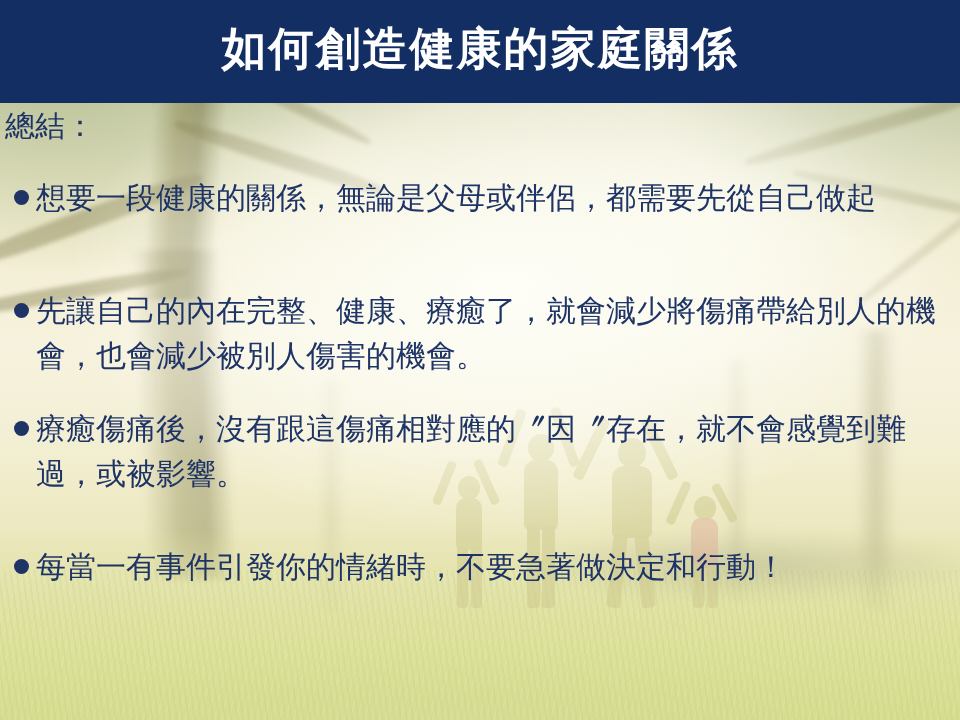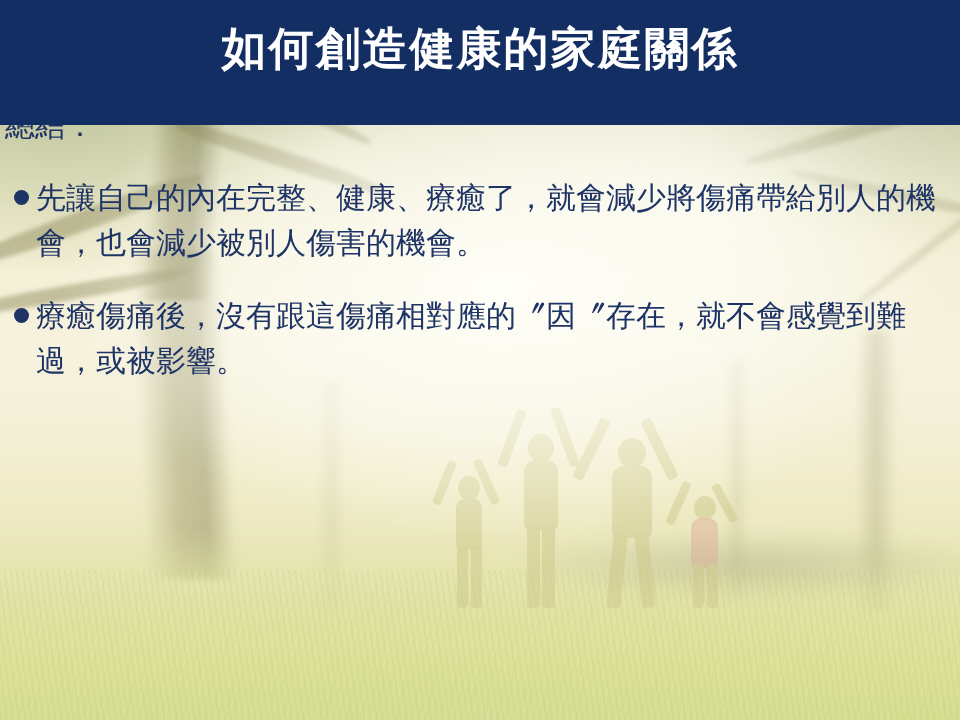--- a/index.html
+++ b/index.html
@@ -145,21 +145,21 @@
     position: absolute;
     background: rgba(206,200,140,0.95);
     border-radius: 4px;
   }
 
   
   .title-bar {
     position: absolute;
     left: 0; top: 0;
     width: 960px;
-    height: 125px;
+    height: 103px;
     background: #132e62;
     z-index: 5;
   }
   .title-bar .title-text {
     position: absolute;
     left: 0; right: 0;
     top: 21px;
     text-align: center;
     color: #ffffff;
     font-size: 45px;
@@ -287,24 +287,32 @@
   <div class="bg-layer bg-haze"></div>
 
   <div class="title-bar">
     <div class="title-text">如何創造健康的家庭關係</div>
   </div>
 
   <div class="content">
     <div class="summary-label">總結：</div>
 
     <div class="bullets">
+      <div class="bullet b1">
+        <span class="dot"></span>
+        <span class="btext">想要一段健康的關係，無論是父母或伴侶，都需要先從自己做起</span>
+      </div>
       <div class="bullet b2">
         <span class="dot"></span>
         <span class="btext">先讓自己的內在完整、健康、療癒了，就會減少將傷痛帶給別人的機會，也會減少被別人傷害的機會。</span>
       </div>
       <div class="bullet b3">
         <span class="dot"></span>
         <span class="btext">療癒傷痛後，沒有跟這傷痛相對應的〞因〞存在，就不會感覺到難過，或被影響。</span>
       </div>
+      <div class="bullet b4">
+        <span class="dot"></span>
+        <span class="btext">每當一有事件引發你的情緒時，不要急著做決定和行動！</span>
+      </div>
     </div>
   </div>
 
 </div>
 
 </body></html>

